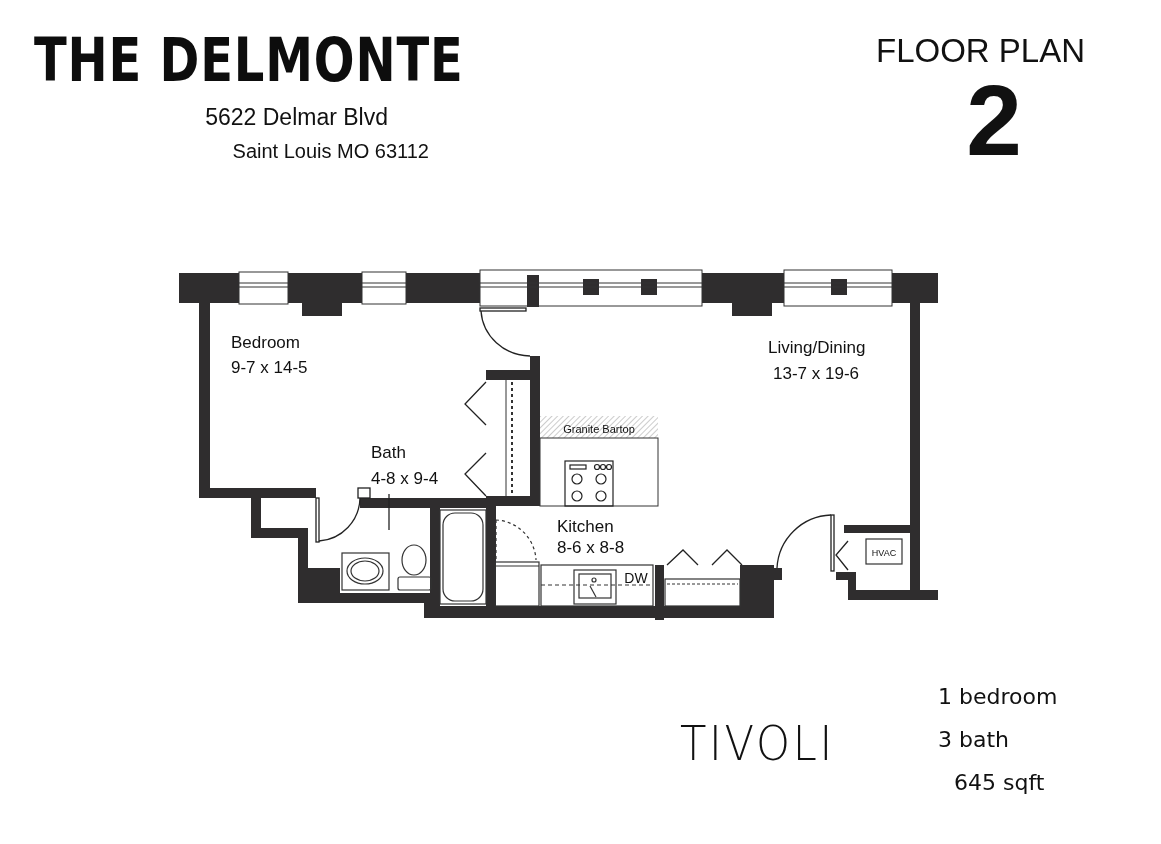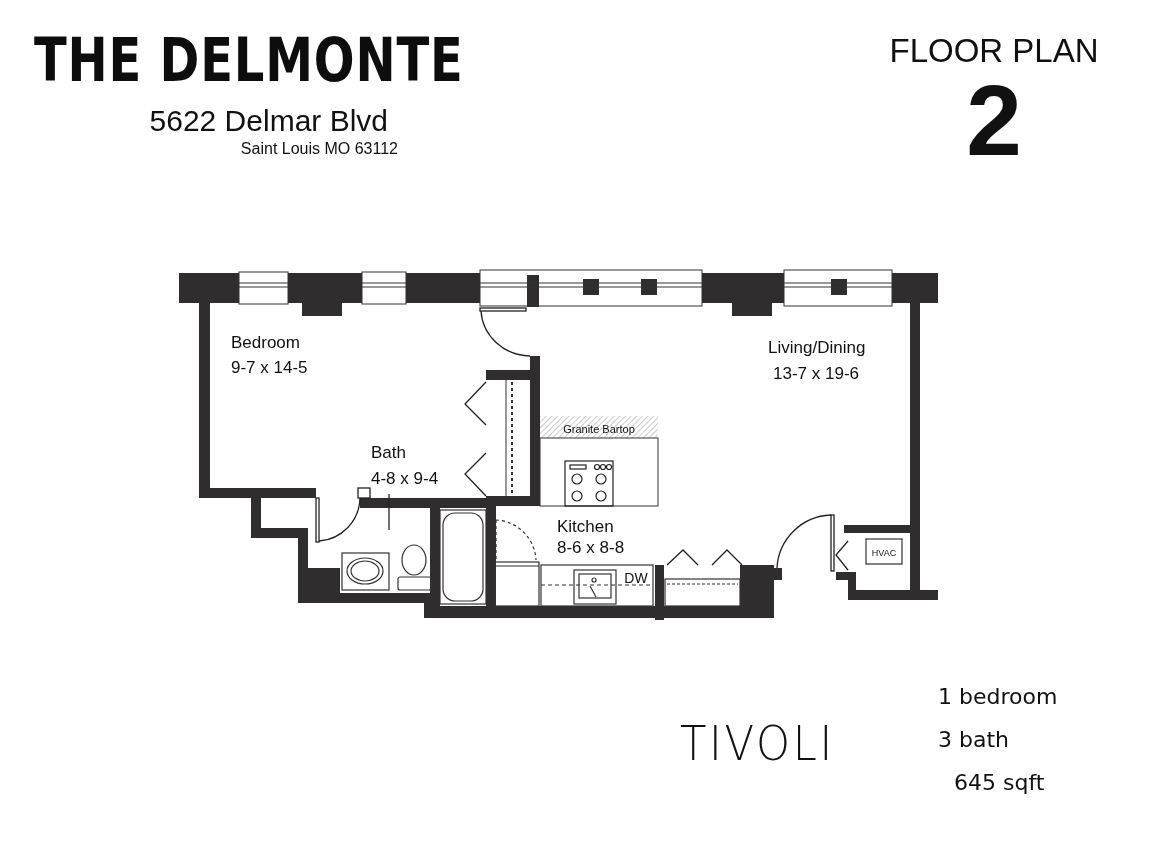--- a/index.html
+++ b/index.html
@@ -1,21 +1,21 @@
 <!DOCTYPE html>
 <html><head>
 <meta charset="utf-8">
 <style>
   html, body { margin:0; padding:0; background:#ffffff; }
   body { width:1161px; height:844px; position:relative; overflow:hidden; font-family:"Liberation Sans", sans-serif; color:#111; }
   .abs { position:absolute; }
   .building-name { left:34px; top:30px; font-family:"DejaVu Sans", sans-serif; font-weight:bold; font-size:60px; letter-spacing:1px; transform:scaleX(0.80); transform-origin:left top; line-height:1; color:#0d0d0d; white-space:nowrap; }
-  .addr1 { right:773px; top:104px; font-size:30px; white-space:nowrap; }
-  .addr2 { right:763px; top:140px; font-size:16px; white-space:nowrap; }
-  .fp-label { left:876px; top:32px; width:236px; text-align:center; font-size:33px; white-space:nowrap; }
+  .addr1 { right:773px; top:104px; font-size:23px; white-space:nowrap; }
+  .addr2 { right:732px; top:140px; font-size:20px; white-space:nowrap; }
+  .fp-label { left:876px; top:32px; width:236px; font-size:33px; white-space:nowrap; }
   .fp-num { left:876px; top:70px; width:236px; text-align:center; font-size:100px; font-weight:bold; line-height:1; }
   .unit-name { left:680px; top:719px; font-family:"DejaVu Sans", sans-serif; font-weight:200; font-size:48px; letter-spacing:3px; line-height:1; transform:scaleX(0.9); transform-origin:left top; }
   .spec { left:938px; font-family:"DejaVu Sans", sans-serif; font-size:22px; line-height:1; white-space:nowrap; }
   svg { position:absolute; left:0; top:0; }
   .room-label { font-family:"Liberation Sans", sans-serif; font-size:17px; fill:#111; }
 </style>
 </head>
 <body>
 
 <div class="abs building-name">THE DELMONTE</div>

